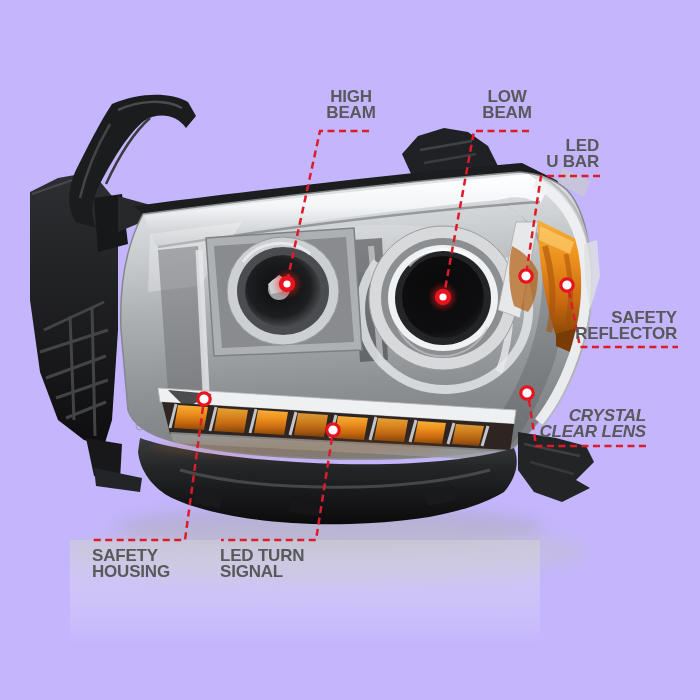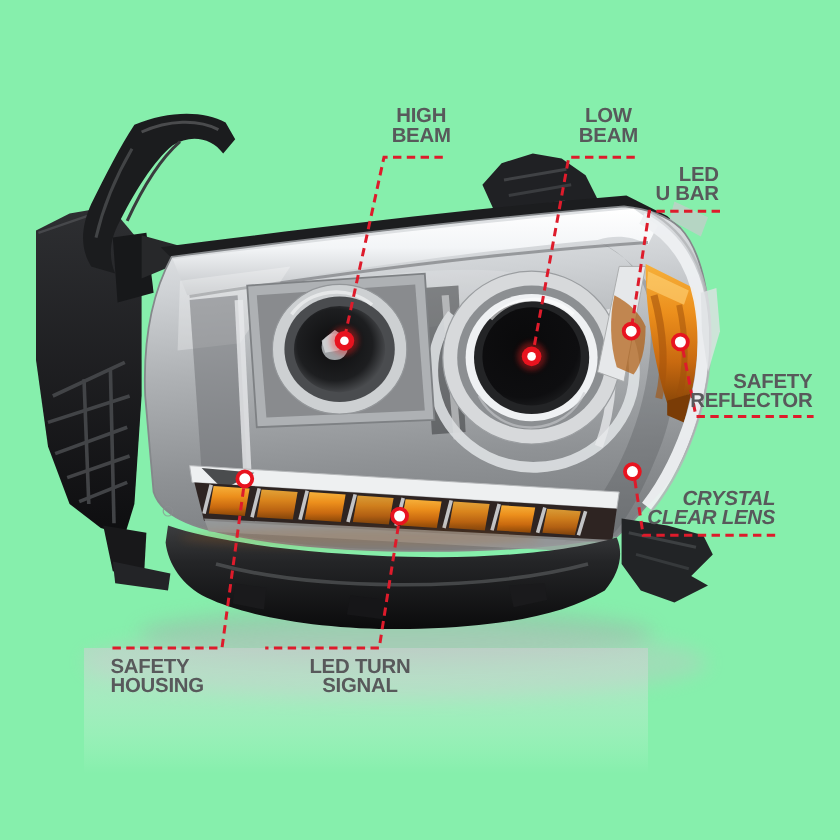--- a/index.html
+++ b/index.html
@@ -1,31 +1,31 @@
 <!DOCTYPE html>
 <html><head>
 <meta charset="utf-8">
 <style>
   html,body{margin:0;padding:0;background:#fff;}
-  .stage{position:relative;width:700px;height:700px;background:#86efac;overflow:hidden;
+  .stage{position:relative;width:700px;height:700px;background:#c4b5fd;overflow:hidden;
          font-family:"Liberation Sans", sans-serif;}
   .stage svg{position:absolute;left:0;top:0;}
   .callout{position:absolute;color:#58595b;font-weight:bold;font-size:17px;line-height:16px;
            letter-spacing:-0.2px;white-space:nowrap;}
   .callout span{display:block;}
   .co-center{text-align:center;}
   .co-right{text-align:right;}
   .co-left{text-align:left;}
   #co-high-beam{left:271px;top:89px;width:160px;}
   #co-low-beam{left:427px;top:89px;width:160px;}
   #co-led-u-bar{left:459px;top:138px;width:140px;}
   #co-safety-reflector{left:517px;top:310px;width:160px;}
   #co-crystal-clear-lens{left:486px;top:408px;width:160px;font-style:italic;}
   #co-chrome-housing{left:92px;top:548px;width:160px;}
-  #co-led-turn-signal{left:220px;top:548px;width:160px;text-align:center;}
+  #co-led-turn-signal{left:220px;top:548px;width:160px;}
 </style>
 </head>
 <body>
 
 <div class="stage">
 
 <svg width="700" height="700" viewBox="0 0 700 700">
   <defs>
     <linearGradient id="gBody" x1="0" y1="0" x2="0.12" y2="1">
       <stop offset="0" stop-color="#eceef0"></stop>

